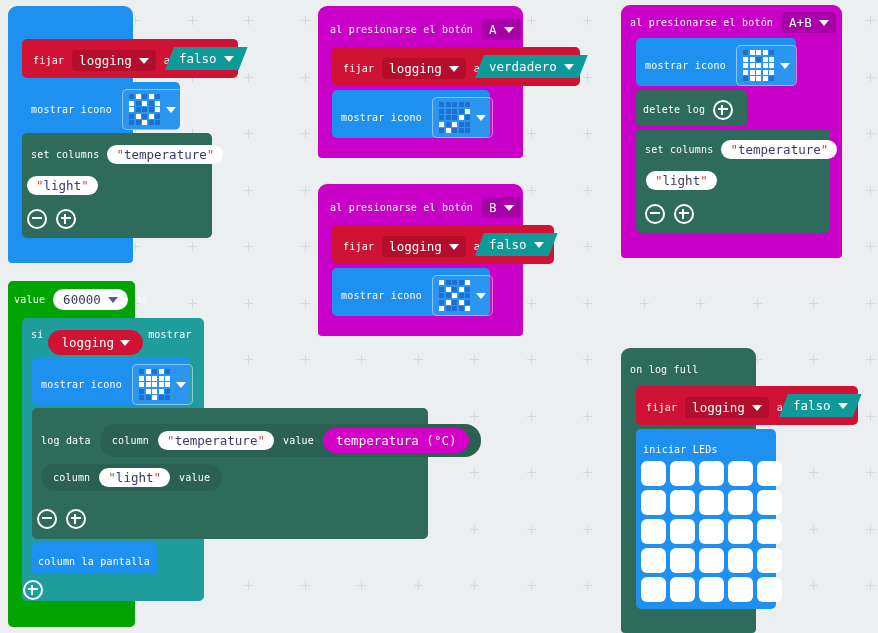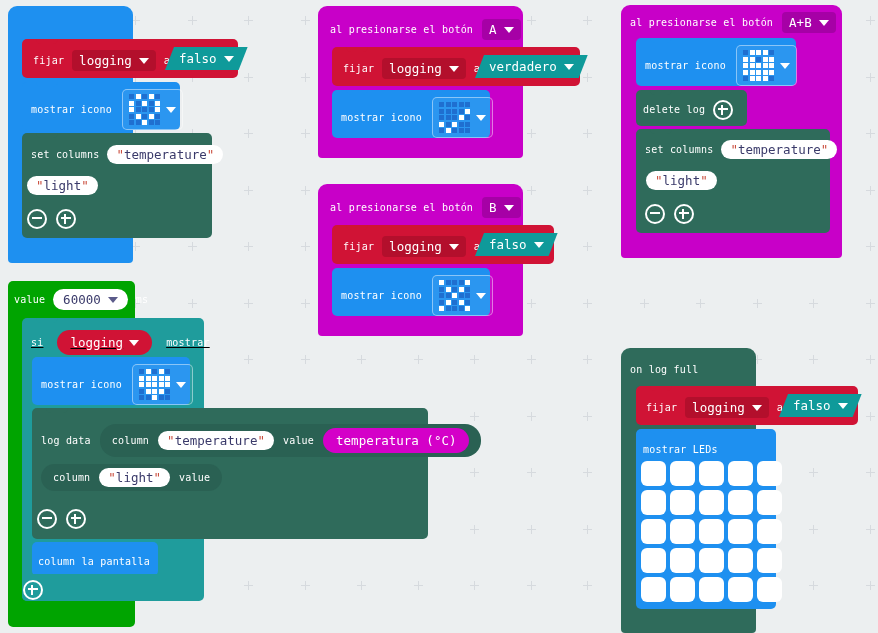--- a/index.html
+++ b/index.html
@@ -379,21 +379,21 @@
   <span class="lbl">value</span>
   <span class="field-txt" style="border-radius:13px;padding:3px 10px;display:inline-flex;gap:7px;align-items:center;">
     <span>60000</span>
       <i class="caret dark"></i>
   </span>
   <span class="lbl">ms</span>
 </div>
 
 <div class="blk stack" style="left:22px;top:318px;width:182px;height:283px;background:#1f9c9c;z-index:2;"></div>
 <div class="notch" style="left:36px;top:318px;background:#1f9c9c;z-index:3;"></div>
-<div class="blk" style="left:31px;top:330px;display:flex;align-items:center;gap:14px;z-index:4;text-decoration:underline;">
+<div class="blk" style="left:31px;top:330px;display:flex;align-items:flex-start;gap:5px;z-index:4;">
   <span class="lbl">si</span>
   <span class="rep" style="background:#d01335;padding:5px 13px;">
     <span>logging</span>
       <i class="caret"></i>
   </span>
   <span class="lbl">mostrar</span>
 </div>
 
 <div class="blk stack" style="left:32px;top:357px;width:158px;height:48px;background:#1e90f0;z-index:4;"></div>
 <div class="notch" style="left:46px;top:357px;background:#1e90f0;z-index:5;"></div>
@@ -691,21 +691,21 @@
 <div class="blk hexwrap" style="left:779px;top:394px;z-index:5;">
   <span class="hex" style="background:#0f9a9a;">
     <span>falso</span>
       <i class="caret"></i>
   </span>
 </div>
 
 <div class="blk stack" style="left:636px;top:429px;width:140px;height:180px;background:#1e90f0;z-index:2;"></div>
 <div class="notch" style="left:650px;top:429px;background:#1e90f0;z-index:3;"></div>
 <div class="blk" style="left:643px;top:438px;z-index:4;">
-  <span class="lbl">mostrar LEDs</span>
+  <span class="lbl">iniciar LEDs</span>
 </div>
 <div class="blk ledgrid" style="left:641px;top:461px;z-index:4;" id="ledmatrix">
     <b class="off"></b>
     <b class="off"></b>
     <b class="off"></b>
     <b class="off"></b>
     <b class="off"></b>
     <b class="off"></b>
     <b class="off"></b>
     <b class="off"></b>

